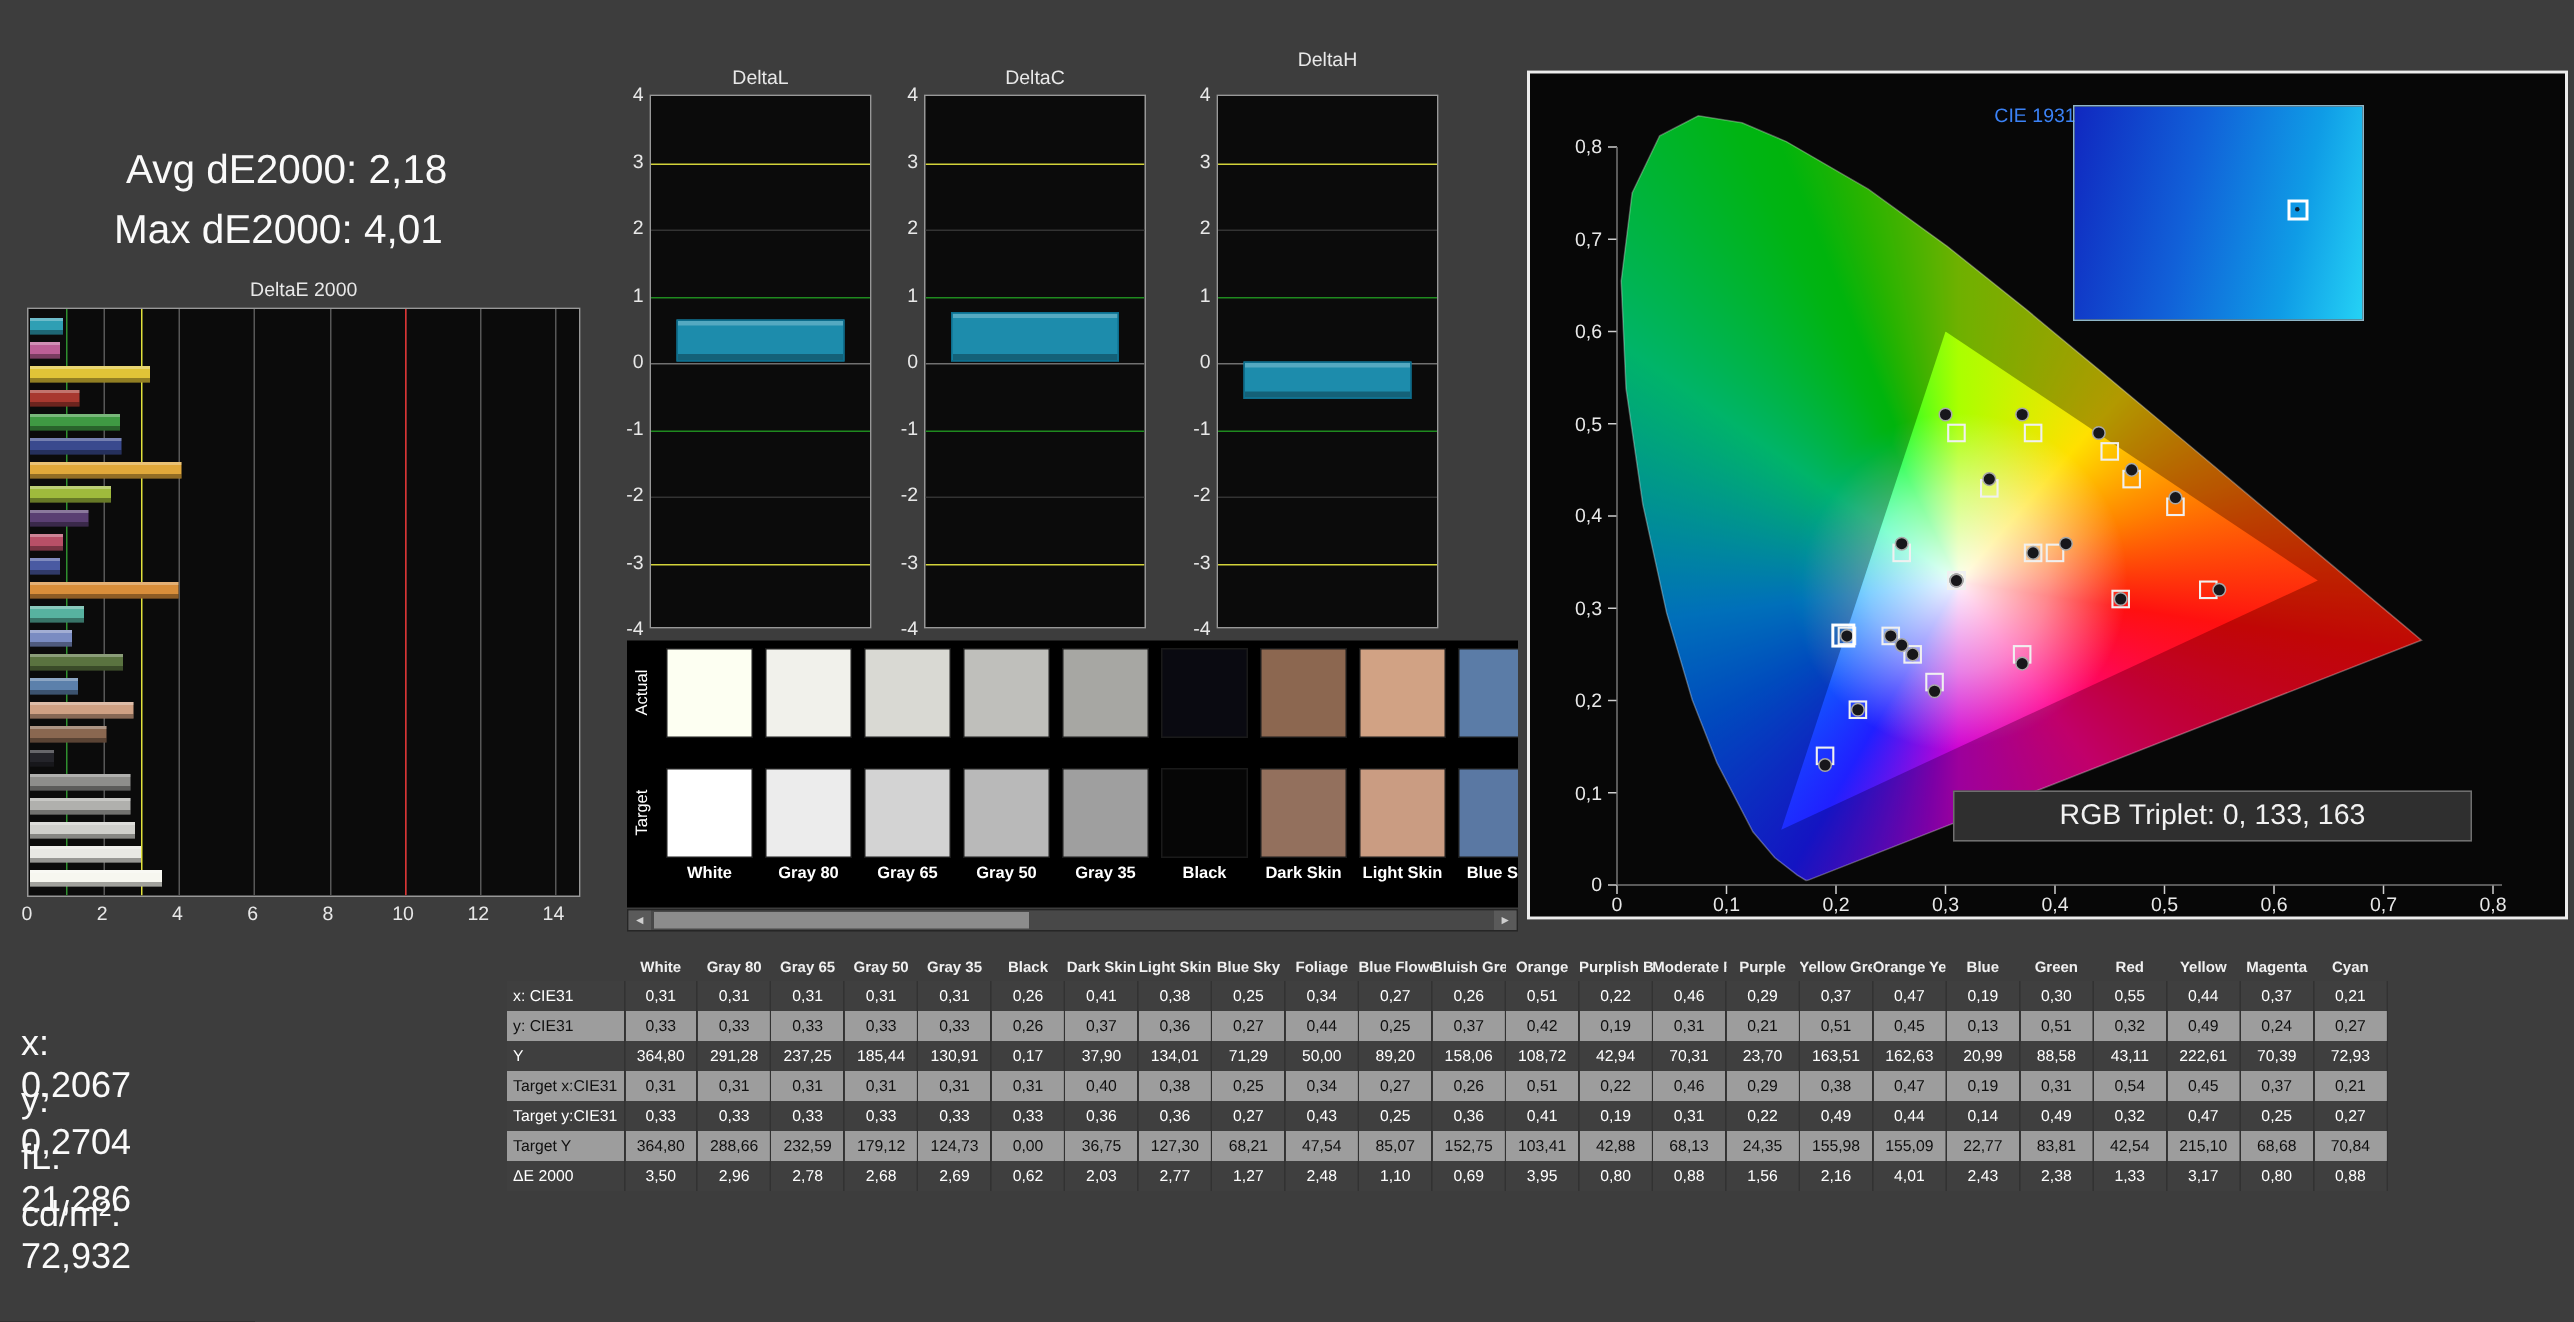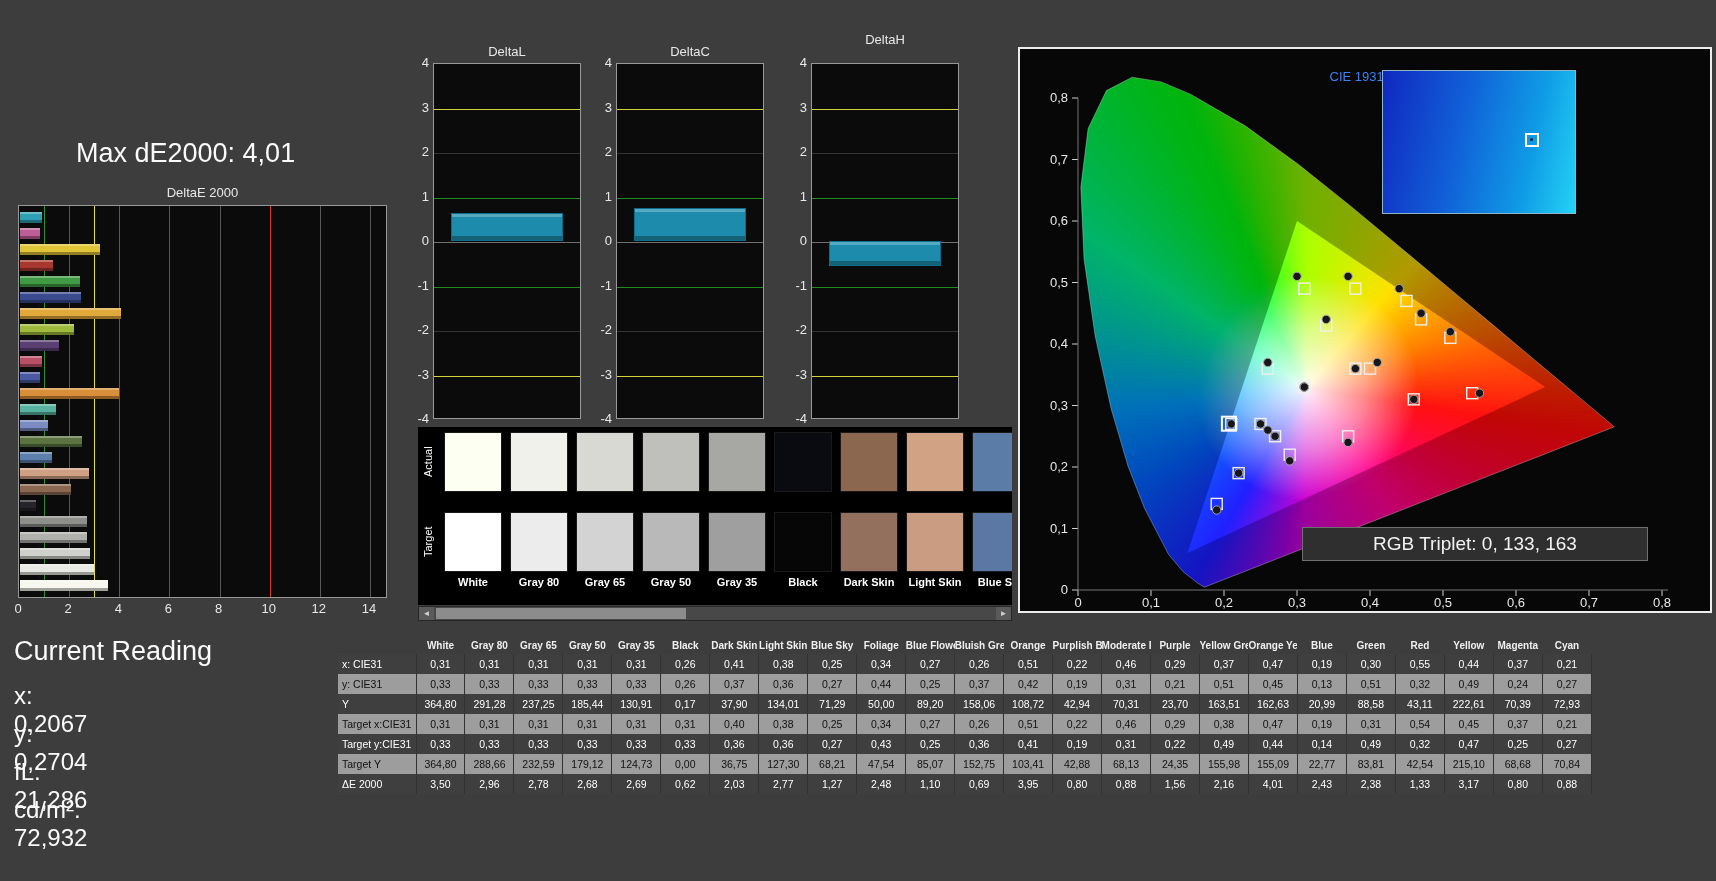--- a/index.html
+++ b/index.html
@@ -59,20 +59,21 @@
   #data-table td{text-align:center;padding:4px 0;white-space:nowrap;overflow:hidden;border-right:1px solid rgba(0,0,0,.18);}
   #data-table tr.dark{background:#3f3f3f;color:#ffffff;}
   #data-table tr.light{background:#9d9d9d;color:#101010;}
   #data-table td.rowlabel{text-align:left;padding-left:4px;}
 </style>
 </head>
 <body>
 
 <div class="screen">
 
+  <div class="big avg">Avg dE2000: 2,18</div>
   <div class="big max">Max dE2000: 4,01</div>
 
   <div class="chart-title de-title">DeltaE 2000</div>
   <div class="panel de-panel" id="de-plot">
       <div class="gridv" style="left: 50.1px; background: rgb(88, 88, 88);"></div>
       <div class="gridv" style="left: 100.3px; background: rgb(88, 88, 88);"></div>
       <div class="gridv" style="left: 150.4px; background: rgb(88, 88, 88);"></div>
       <div class="gridv" style="left: 200.6px; background: rgb(88, 88, 88);"></div>
       <div class="gridv" style="left: 250.7px; background: rgb(88, 88, 88);"></div>
       <div class="gridv" style="left: 300.8px; background: rgb(88, 88, 88);"></div>
@@ -109,21 +110,20 @@
       <div class="axis-num" style="left: 18px; top: 0px;">0</div>
       <div class="axis-num" style="left: 68.14px; top: 0px;">2</div>
       <div class="axis-num" style="left: 118.28px; top: 0px;">4</div>
       <div class="axis-num" style="left: 168.42px; top: 0px;">6</div>
       <div class="axis-num" style="left: 218.56px; top: 0px;">8</div>
       <div class="axis-num" style="left: 268.7px; top: 0px;">10</div>
       <div class="axis-num" style="left: 318.84px; top: 0px;">12</div>
       <div class="axis-num" style="left: 368.98px; top: 0px;">14</div>
     </div>
 
-  <div class="big cur-title">Current Reading</div>
   <div id="cur-lines" class="abs" style="left:0;top:0;">
       <div class="cur-line" style="top: 682px;">x: 0,2067</div>
       <div class="cur-line" style="top: 720px;">y: 0,2704</div>
       <div class="cur-line" style="top: 758px;">fL: 21,286</div>
       <div class="cur-line" style="top: 796px;">cd/m²: 72,932</div>
     </div>
 
   <div id="lch-charts" class="abs" style="left:0;top:0;">
       <div class="chart-title" style="left: 433px; top: 44px; width: 148px;">DeltaL</div>
       <div class="panel" style="left: 433px; top: 63px; width: 148px; height: 356px;">

